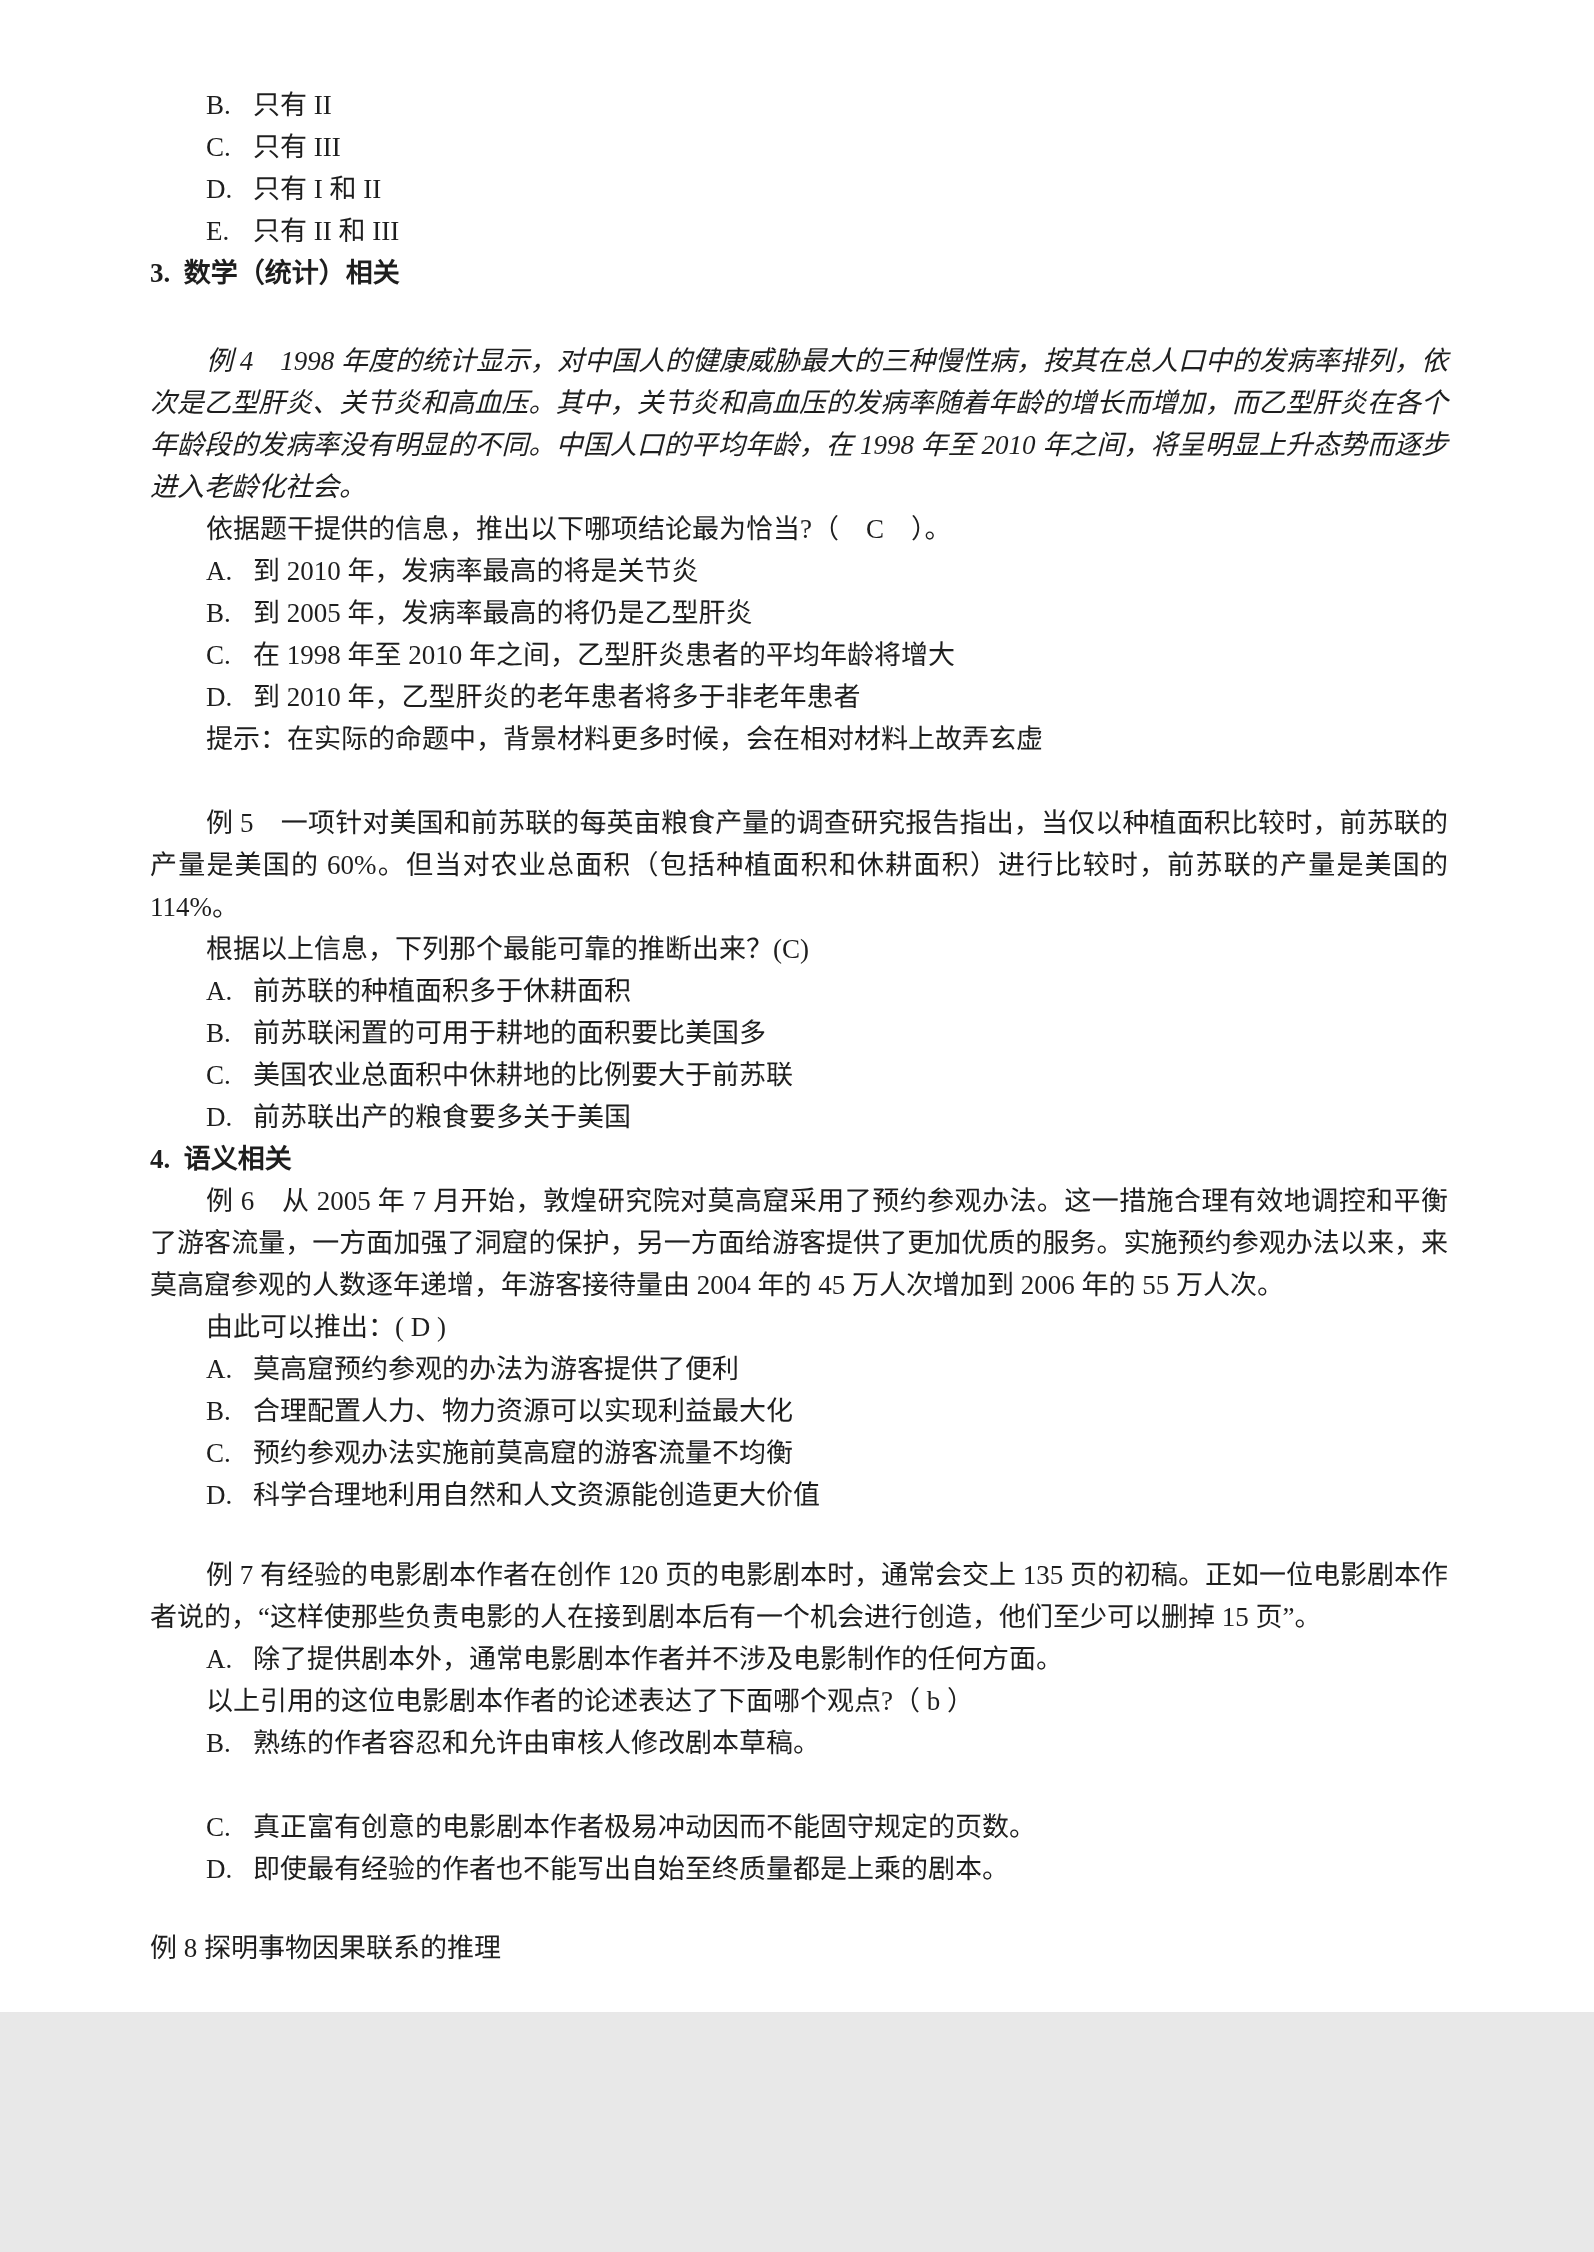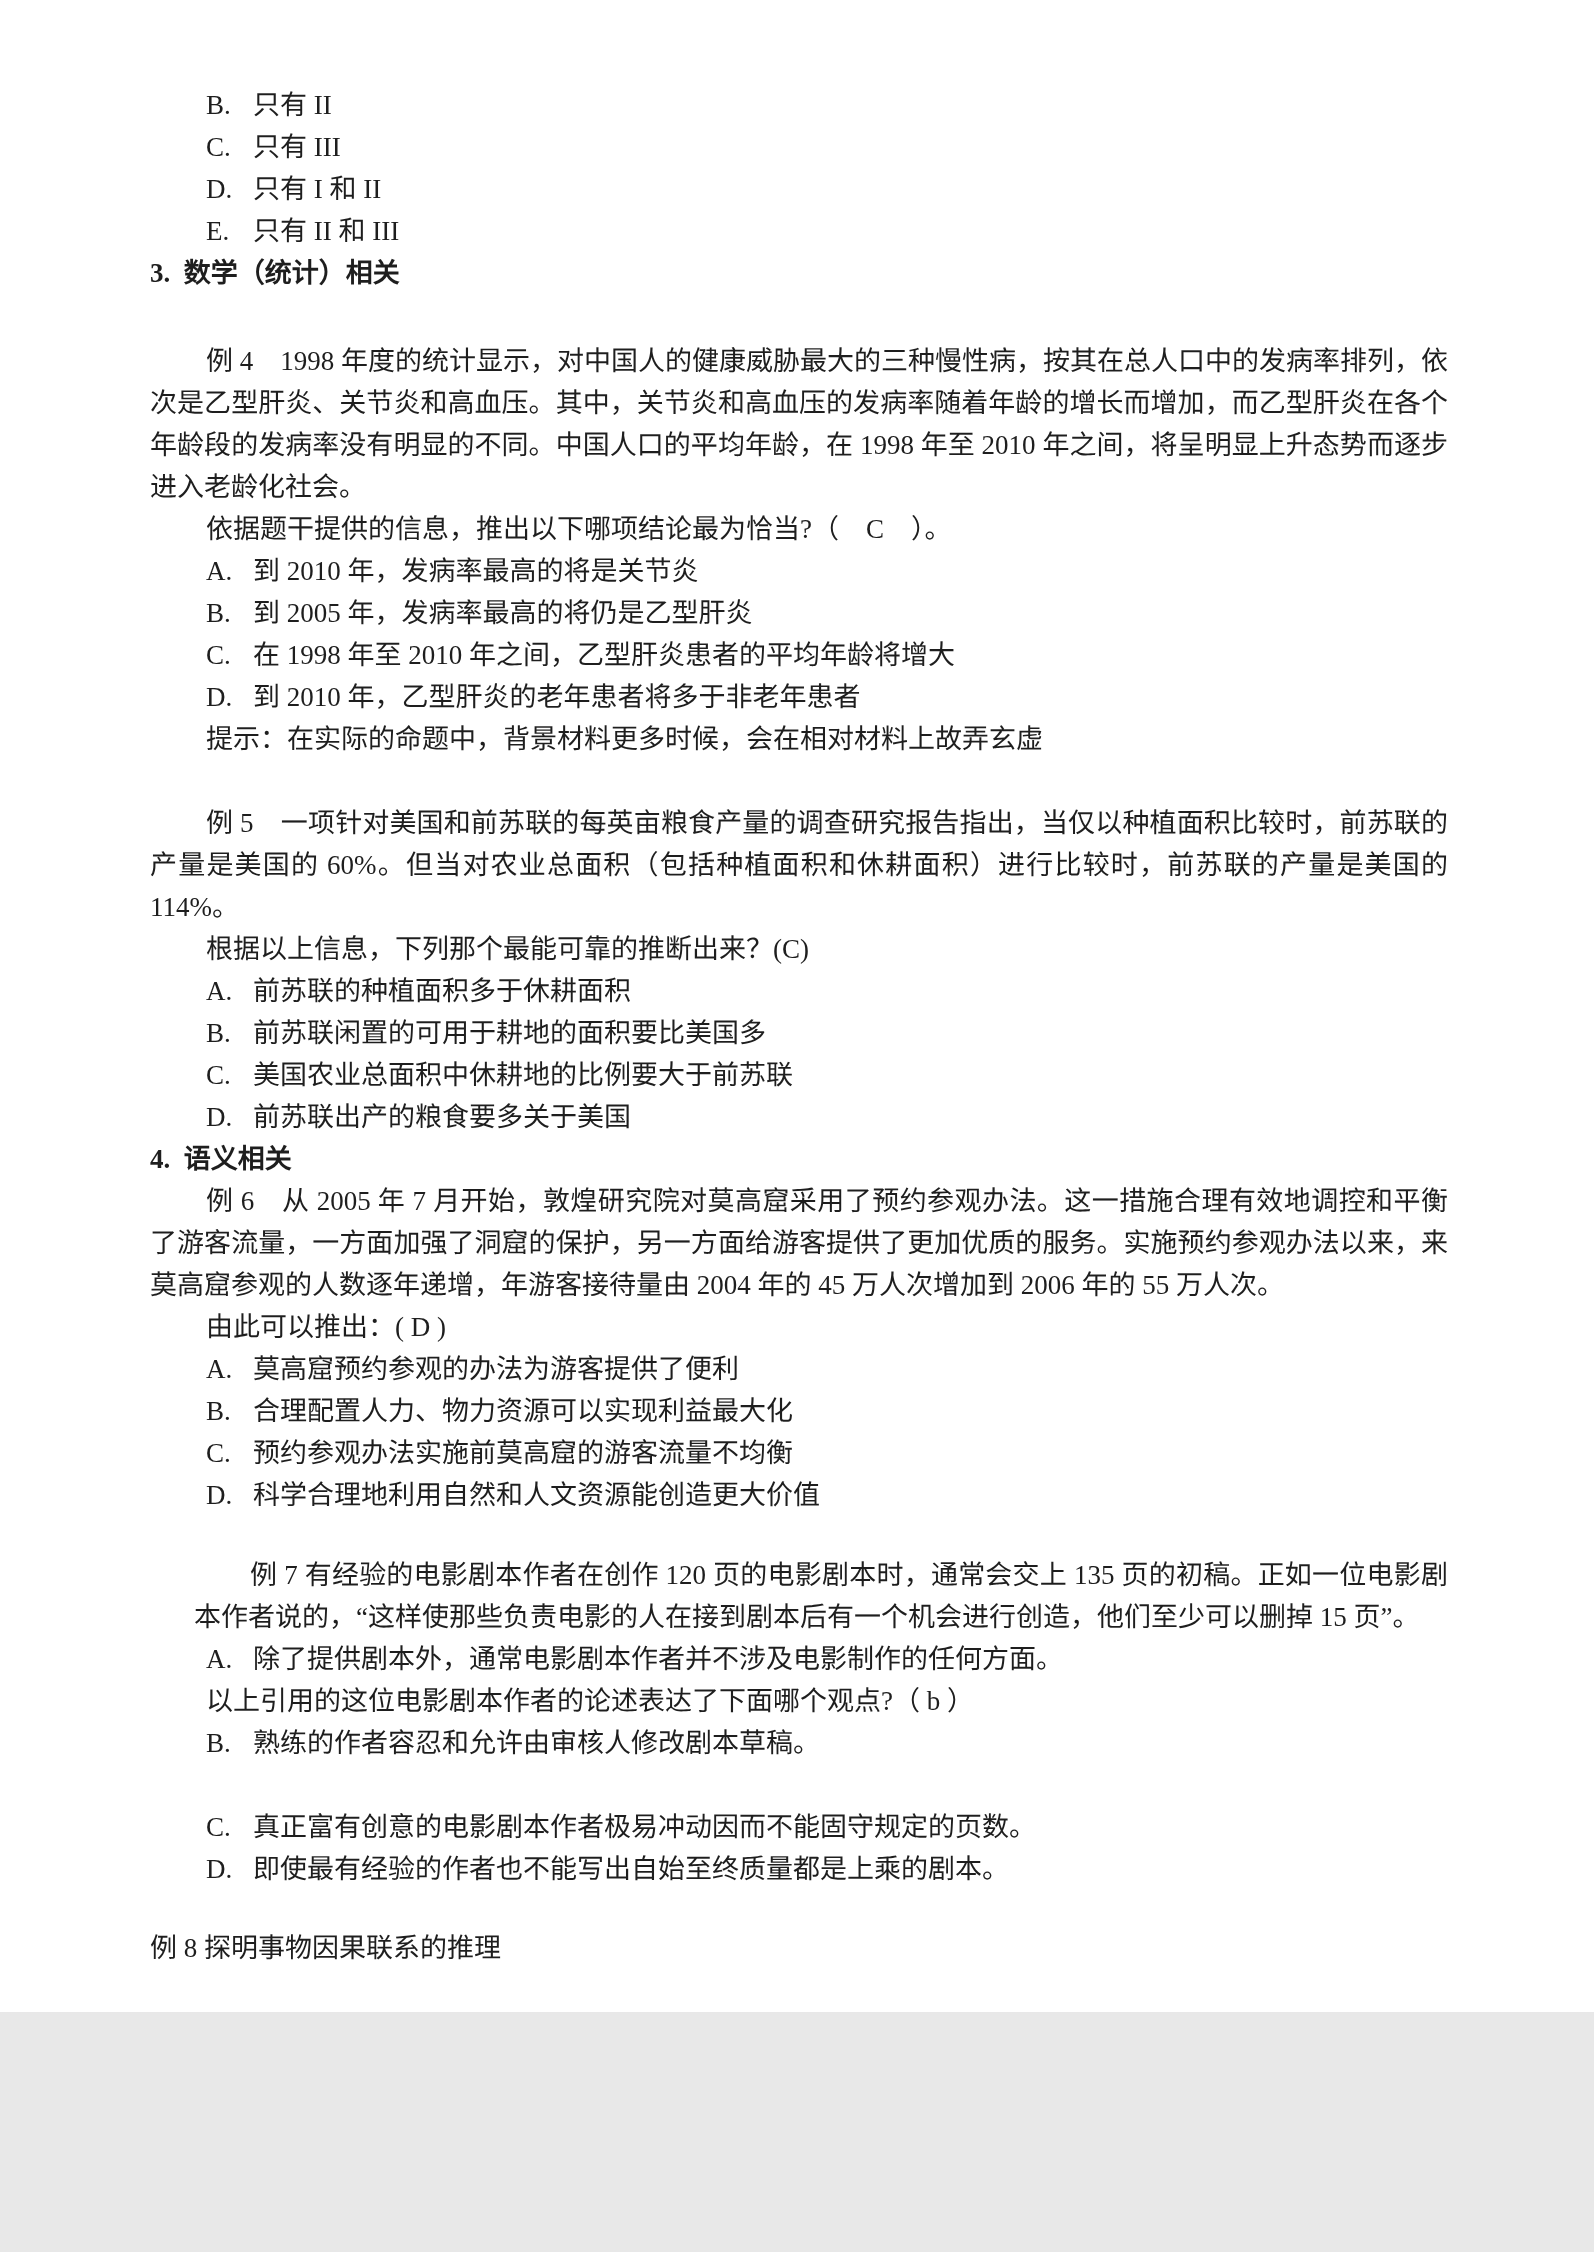--- a/index.html
+++ b/index.html
@@ -48,41 +48,41 @@
 </head>
 <body>
 
 <div class="page">
   <div class="content" id="doc">
       <div class="blk option"><span class="letter">B.</span><span>只有 II</span></div>
       <div class="blk option"><span class="letter">C.</span><span>只有 III</span></div>
       <div class="blk option"><span class="letter">D.</span><span>只有 I 和 II</span></div>
       <div class="blk option"><span class="letter">E.</span><span>只有 II 和 III</span></div>
       <div class="blk heading">3.  数学（统计）相关</div>
-      <div class="blk para" style="margin-top: 46px;">例 4　1998 年度的统计显示，对中国人的健康威胁最大的三种慢性病，按其在总人口中的发病率排列，依次是乙型肝炎、关节炎和高血压。其中，关节炎和高血压的发病率随着年龄的增长而增加，而乙型肝炎在各个年龄段的发病率没有明显的不同。中国人口的平均年龄，在 1998 年至 2010 年之间，将呈明显上升态势而逐步进入老龄化社会。</div>
+      <div class="blk para" style="margin-top: 46px; font-style: italic;">例 4　1998 年度的统计显示，对中国人的健康威胁最大的三种慢性病，按其在总人口中的发病率排列，依次是乙型肝炎、关节炎和高血压。其中，关节炎和高血压的发病率随着年龄的增长而增加，而乙型肝炎在各个年龄段的发病率没有明显的不同。中国人口的平均年龄，在 1998 年至 2010 年之间，将呈明显上升态势而逐步进入老龄化社会。</div>
       <div class="blk lead">依据题干提供的信息，推出以下哪项结论最为恰当?（　C　）。</div>
       <div class="blk option"><span class="letter">A.</span><span>到 2010 年，发病率最高的将是关节炎</span></div>
       <div class="blk option"><span class="letter">B.</span><span>到 2005 年，发病率最高的将仍是乙型肝炎</span></div>
       <div class="blk option"><span class="letter">C.</span><span>在 1998 年至 2010 年之间，乙型肝炎患者的平均年龄将增大</span></div>
       <div class="blk option"><span class="letter">D.</span><span>到 2010 年，乙型肝炎的老年患者将多于非老年患者</span></div>
       <div class="blk lead">提示：在实际的命题中，背景材料更多时候，会在相对材料上故弄玄虚</div>
       <div class="blk para" style="margin-top: 42px;">例 5　一项针对美国和前苏联的每英亩粮食产量的调查研究报告指出，当仅以种植面积比较时，前苏联的产量是美国的 60%。但当对农业总面积（包括种植面积和休耕面积）进行比较时，前苏联的产量是美国的 114%。</div>
       <div class="blk lead">根据以上信息，下列那个最能可靠的推断出来？(C)</div>
       <div class="blk option"><span class="letter">A.</span><span>前苏联的种植面积多于休耕面积</span></div>
       <div class="blk option"><span class="letter">B.</span><span>前苏联闲置的可用于耕地的面积要比美国多</span></div>
       <div class="blk option"><span class="letter">C.</span><span>美国农业总面积中休耕地的比例要大于前苏联</span></div>
       <div class="blk option"><span class="letter">D.</span><span>前苏联出产的粮食要多关于美国</span></div>
       <div class="blk heading">4.  语义相关</div>
       <div class="blk para" style="">例 6　从 2005 年 7 月开始，敦煌研究院对莫高窟采用了预约参观办法。这一措施合理有效地调控和平衡了游客流量，一方面加强了洞窟的保护，另一方面给游客提供了更加优质的服务。实施预约参观办法以来，来莫高窟参观的人数逐年递增，年游客接待量由 2004 年的 45 万人次增加到 2006 年的 55 万人次。</div>
       <div class="blk lead">由此可以推出：( D )</div>
       <div class="blk option"><span class="letter">A.</span><span>莫高窟预约参观的办法为游客提供了便利</span></div>
       <div class="blk option"><span class="letter">B.</span><span>合理配置人力、物力资源可以实现利益最大化</span></div>
       <div class="blk option"><span class="letter">C.</span><span>预约参观办法实施前莫高窟的游客流量不均衡</span></div>
       <div class="blk option"><span class="letter">D.</span><span>科学合理地利用自然和人文资源能创造更大价值</span></div>
-      <div class="blk para" style="margin-top: 38px; margin-left: 44px;">例 7 有经验的电影剧本作者在创作 120 页的电影剧本时，通常会交上 135 页的初稿。正如一位电影剧本作者说的，“这样使那些负责电影的人在接到剧本后有一个机会进行创造，他们至少可以删掉 15 页”。</div>
+      <div class="blk para" style="margin-top: 38px;">例 7 有经验的电影剧本作者在创作 120 页的电影剧本时，通常会交上 135 页的初稿。正如一位电影剧本作者说的，“这样使那些负责电影的人在接到剧本后有一个机会进行创造，他们至少可以删掉 15 页”。</div>
       <div class="blk option"><span class="letter">A.</span><span>除了提供剧本外，通常电影剧本作者并不涉及电影制作的任何方面。</span></div>
       <div class="blk lead">以上引用的这位电影剧本作者的论述表达了下面哪个观点?（ b ）</div>
       <div class="blk option"><span class="letter">B.</span><span>熟练的作者容忍和允许由审核人修改剧本草稿。</span></div>
       <div class="blk option" style="margin-top: 42px;"><span class="letter">C.</span><span>真正富有创意的电影剧本作者极易冲动因而不能固守规定的页数。</span></div>
       <div class="blk option"><span class="letter">D.</span><span>即使最有经验的作者也不能写出自始至终质量都是上乘的剧本。</span></div>
       <div class="blk plain" style="margin-top: 37px;">例 8 探明事物因果联系的推理</div>
     </div>
 </div>
 
 </body></html>

